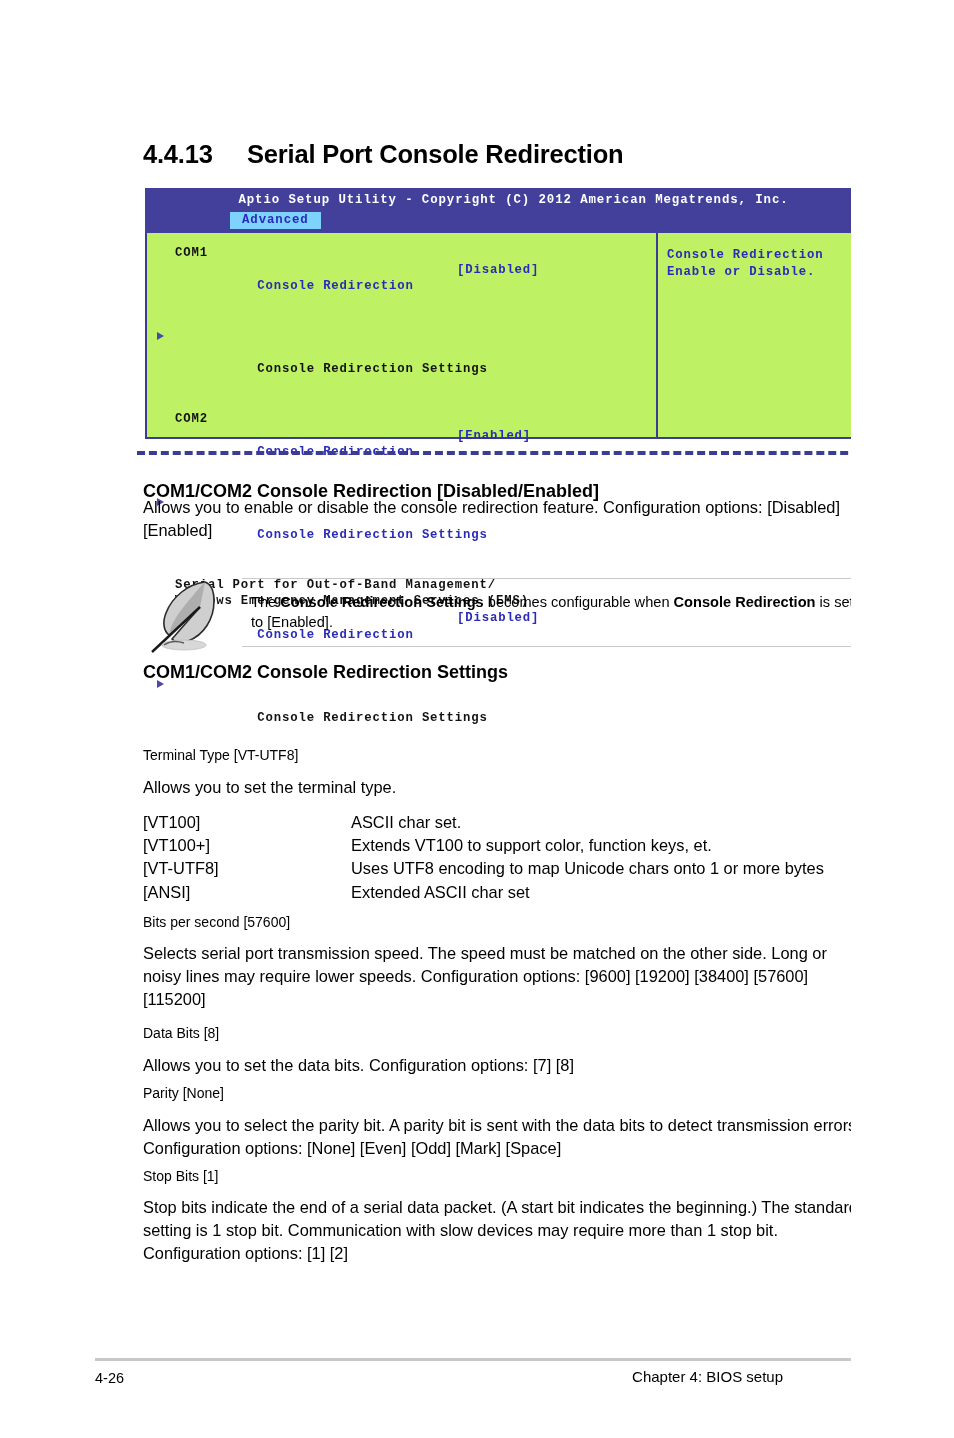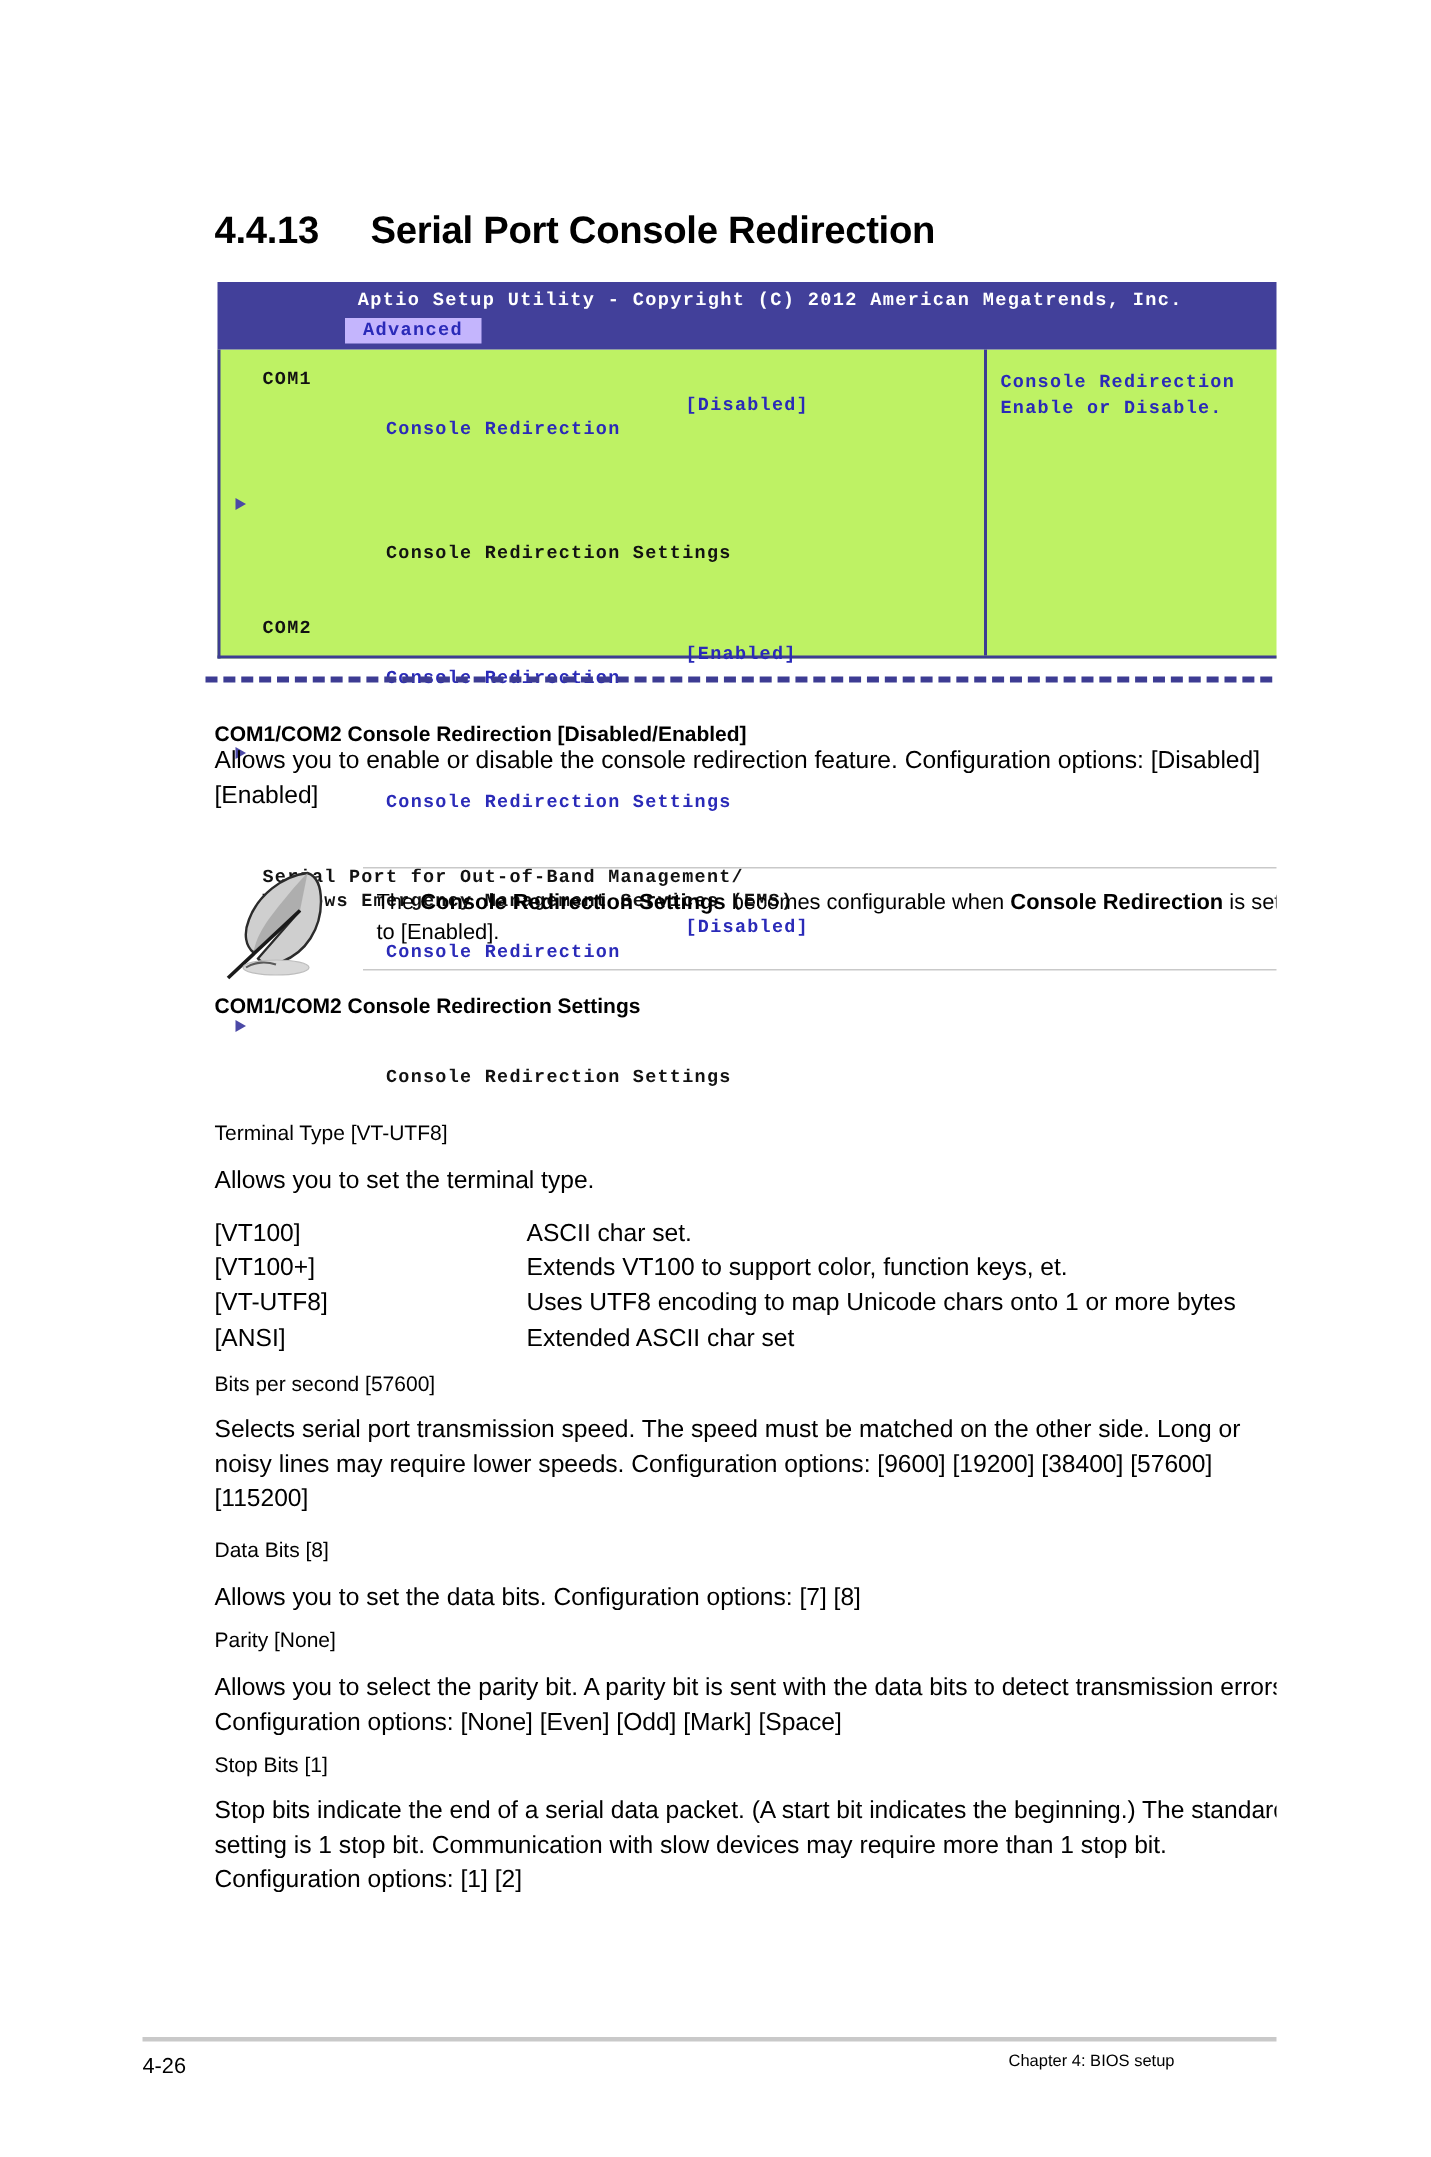--- a/index.html
+++ b/index.html
@@ -60,21 +60,21 @@
     position: absolute;
     left: 0; right: 0;
     top: 5px;
     text-align: center;
     padding-left: 24px;
   }
   .bios-tab {
     position: absolute;
     left: 85px;
     top: 24px;
-    background: #c4b5fd;
+    background: #7dd3fc;
     color: #2a2ab8;
     padding: 1px 12px 2px 12px;
     font-size: 12.4px;
     letter-spacing: 0.9px;
   }
   .bios-body {
     display: flex;
     background: #bef264;
     border: 2px solid #3d3c93;
     border-top: none;
@@ -121,21 +121,21 @@
     position: absolute;
     left: 110px;
     top: 451px;
     width: 735px;
     border-top: 4px dashed #3d3c93;
   }
 
   
   .h3 {
     position: absolute;
-    font-size: 14px;
+    font-size: 18px;
     font-weight: bold;
     color: #000;
     white-space: nowrap;
   }
   .h4 {
     position: absolute;
     font-size: 14px;
     font-weight: normal;
     color: #000000;
     white-space: nowrap;
@@ -200,21 +200,21 @@
     position: absolute;
     left: 68px;
     top: 1370px;
     font-size: 14.5px;
     color: #000;
   }
   .foot-right {
     position: absolute;
     right: 68px;
     top: 1368px;
-    font-size: 11px;
+    font-size: 15px;
     color: #000;
     text-align: right;
   }
 </style>
 </head>
 <body>
 
 <div class="page">
 
   <div class="sec-head">

